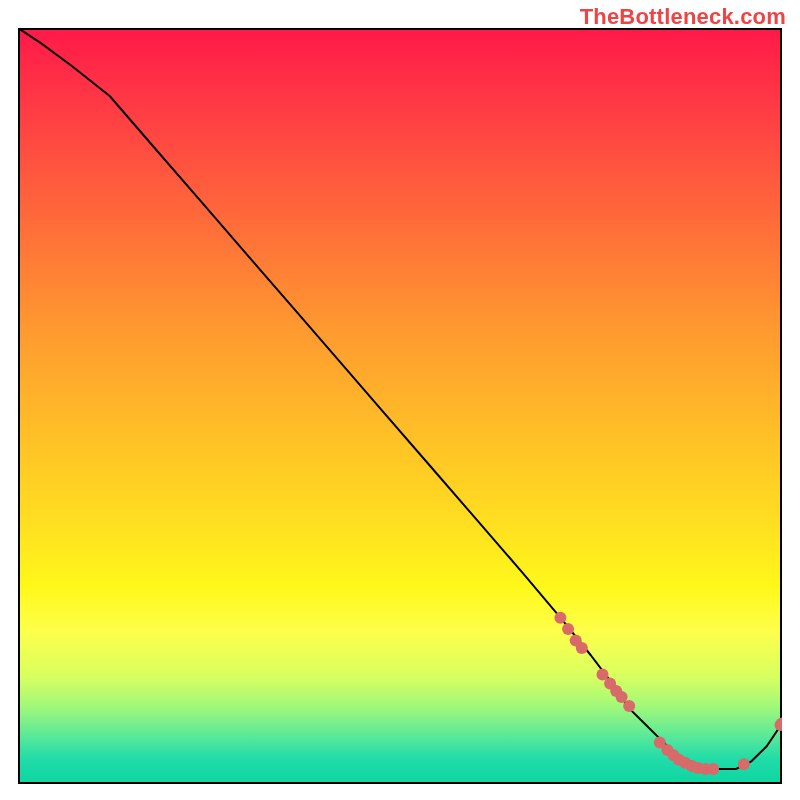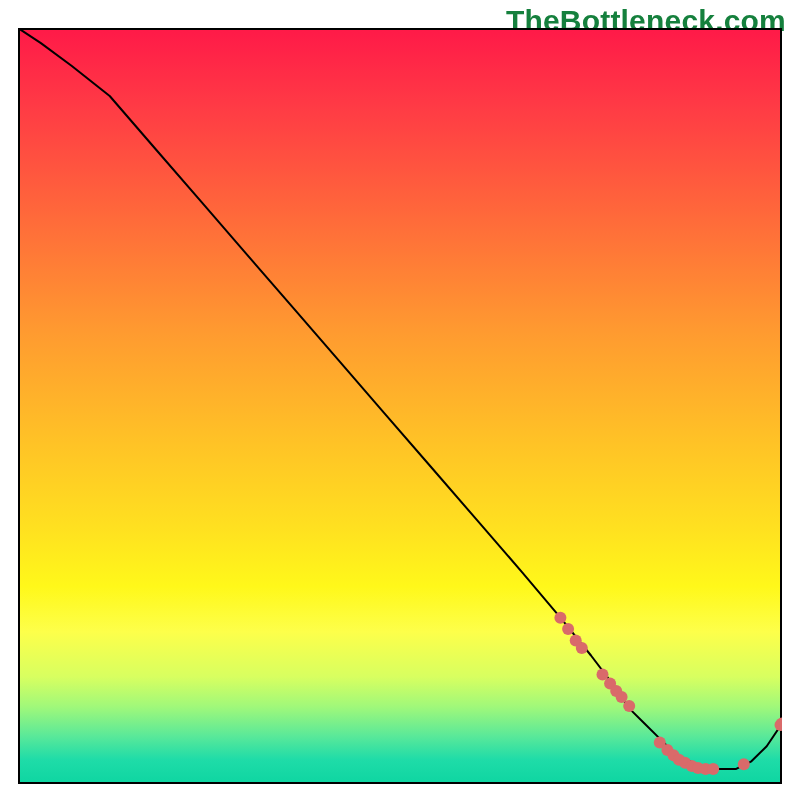--- a/index.html
+++ b/index.html
@@ -13,23 +13,23 @@
   }
   .stage {
     position: relative;
     width: 800px;
     height: 800px;
   }
   .watermark {
     position: absolute;
     top: 4px;
     right: 14px;
-    font-size: 30px;
+    font-size: 22px;
     font-weight: 600;
-    color: #15803d;
+    color: #ef4444;
     letter-spacing: 0.2px;
   }
   .plot-area {
     position: absolute;
     left: 18px;
     top: 28px;
     width: 764px;
     height: 756px;
     
     background: linear-gradient(to bottom,

